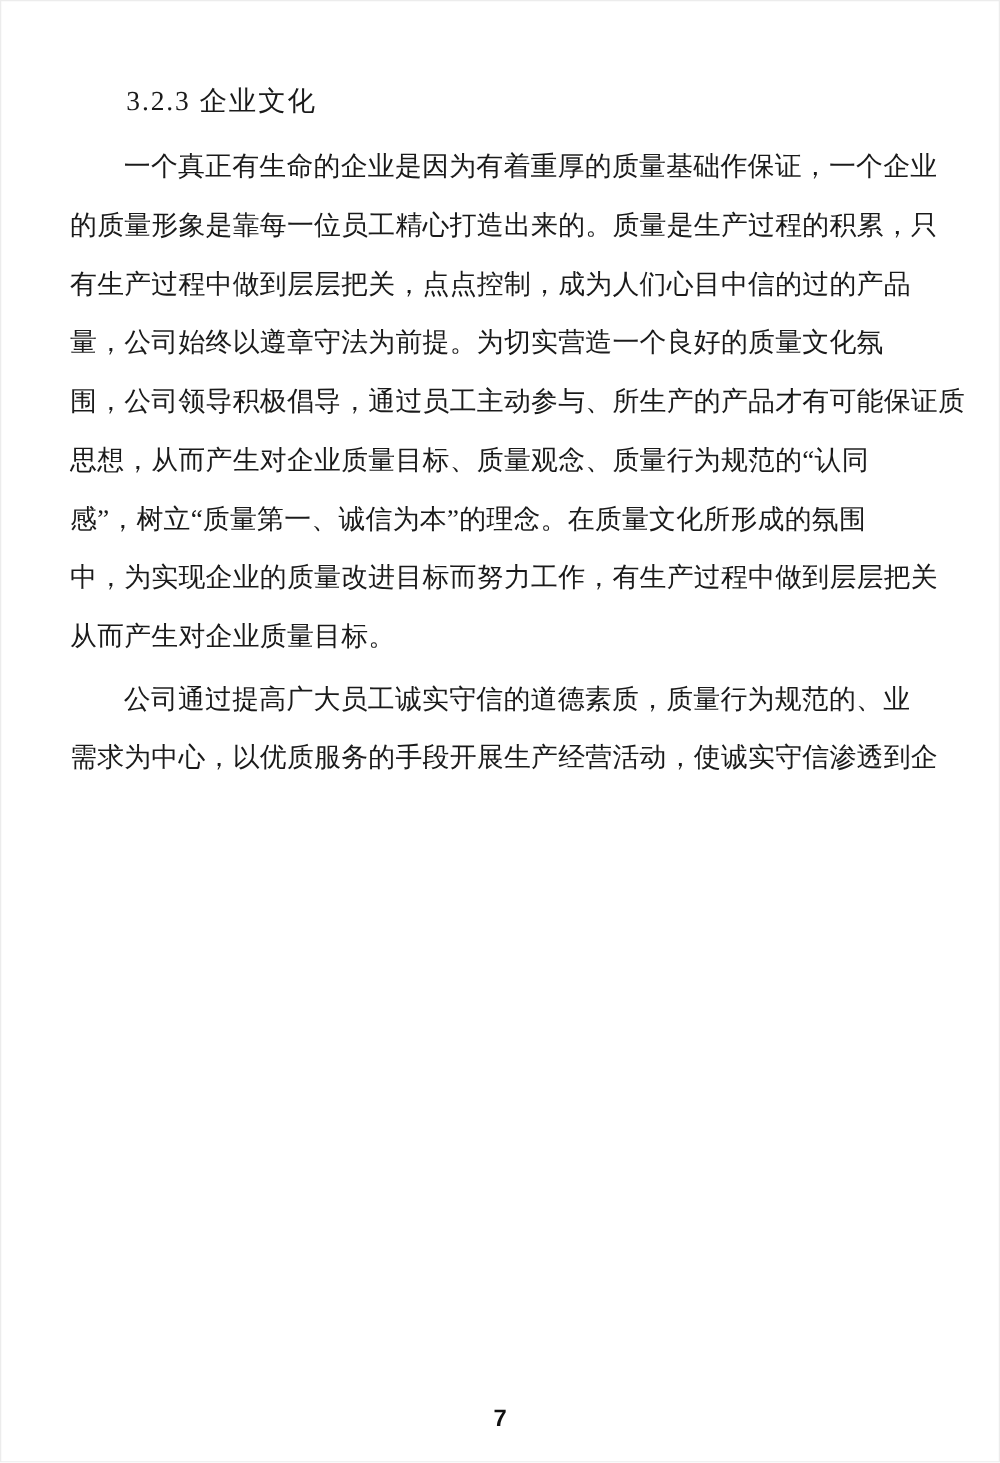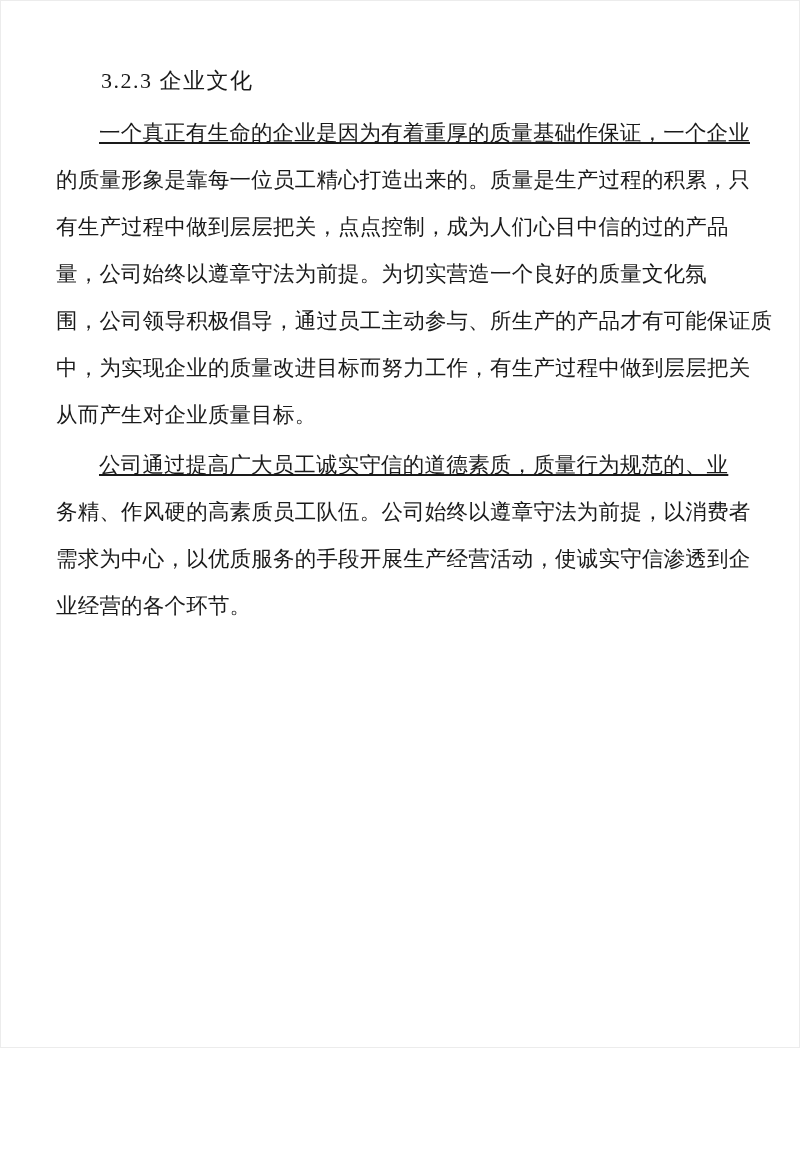--- a/index.html
+++ b/index.html
@@ -3,21 +3,21 @@
 <meta charset="utf-8">
 <style>
   html, body {
     margin: 0;
     padding: 0;
     background: #ffffff;
   }
   .page {
     position: relative;
     width: 800px;
-    height: 1048px;
+    height: 1170px;
     background: #ffffff;
     box-sizing: border-box;
     border: 1px solid #ececec;
     font-family: "Liberation Serif", "DejaVu Serif", serif;
     color: #1a1a1a;
     overflow: hidden;
   }
   .content {
     position: absolute;
     left: 55px;
@@ -41,21 +41,20 @@
   }
   .line {
     height: 47px;
     line-height: 47px;
     font-size: 21.5px;
     letter-spacing: 0.2px;
     white-space: nowrap;
   }
   .line.indent {
     padding-left: 43px;
-    text-decoration: underline;
   }
   .footer {
     position: absolute;
     left: 0;
     right: 0;
     top: 1124px;
     text-align: center;
     font-family: "Liberation Sans", "DejaVu Sans", sans-serif;
     font-weight: 700;
     font-size: 19px;
@@ -70,27 +69,27 @@
   <div class="content">
 
     <div class="heading">3.2.3 企业文化</div>
 
     <div class="para first">
       <div class="line indent">一个真正有生命的企业是因为有着重厚的质量基础作保证，一个企业</div>
       <div class="line">的质量形象是靠每一位员工精心打造出来的。质量是生产过程的积累，只</div>
       <div class="line">有生产过程中做到层层把关，点点控制，成为人们心目中信的过的产品</div>
       <div class="line">量，公司始终以遵章守法为前提。为切实营造一个良好的质量文化氛</div>
       <div class="line">围，公司领导积极倡导，通过员工主动参与、所生产的产品才有可能保证质</div>
+      <div class="line">思想，从而产生对企业质量目标、质量观念、质量行为规范的“认同</div>
+      <div class="line">感”，树立“质量第一、诚信为本”的理念。在质量文化所形成的氛围</div>
       <div class="line">中，为实现企业的质量改进目标而努力工作，有生产过程中做到层层把关</div>
       <div class="line">从而产生对企业质量目标。</div>
     </div>
 
     <div class="para second">
       <div class="line indent">公司通过提高广大员工诚实守信的道德素质，质量行为规范的、业</div>
-      <div class="line">务精、作风硬的高素质员工队伍。公司始终以遵章守法为前提，以消费者</div>
       <div class="line">需求为中心，以优质服务的手段开展生产经营活动，使诚实守信渗透到企</div>
-      <div class="line">业经营的各个环节。</div>
     </div>
 
   </div>
 
   <div class="footer">7</div>
 </div>
 
 </body></html>

